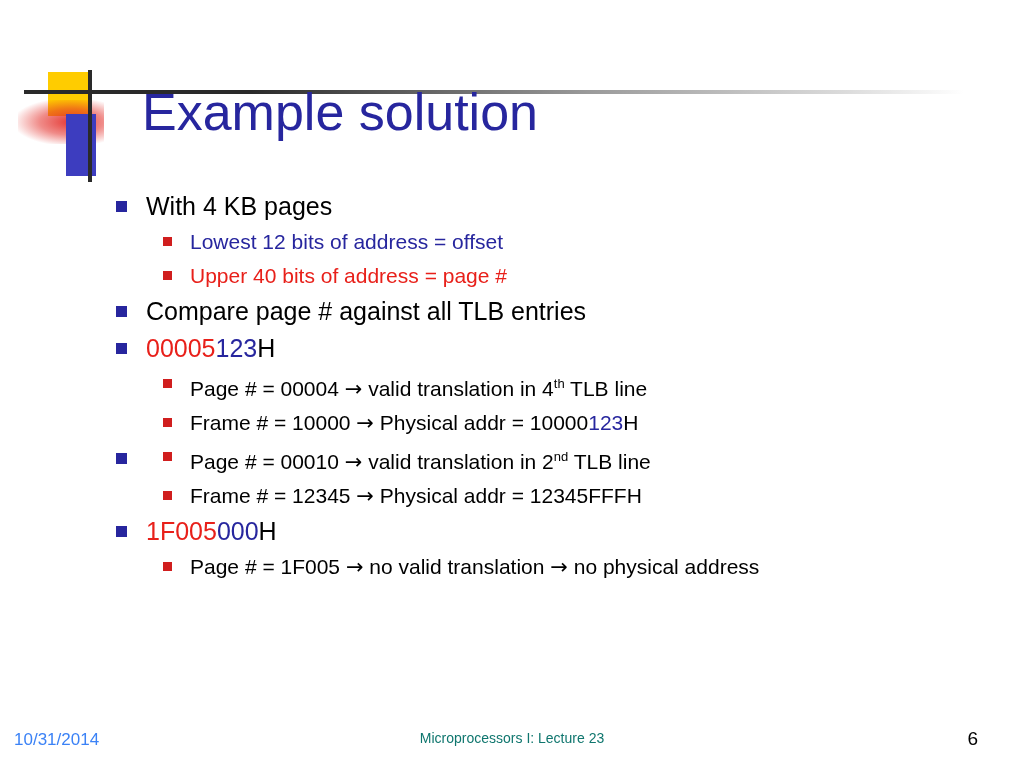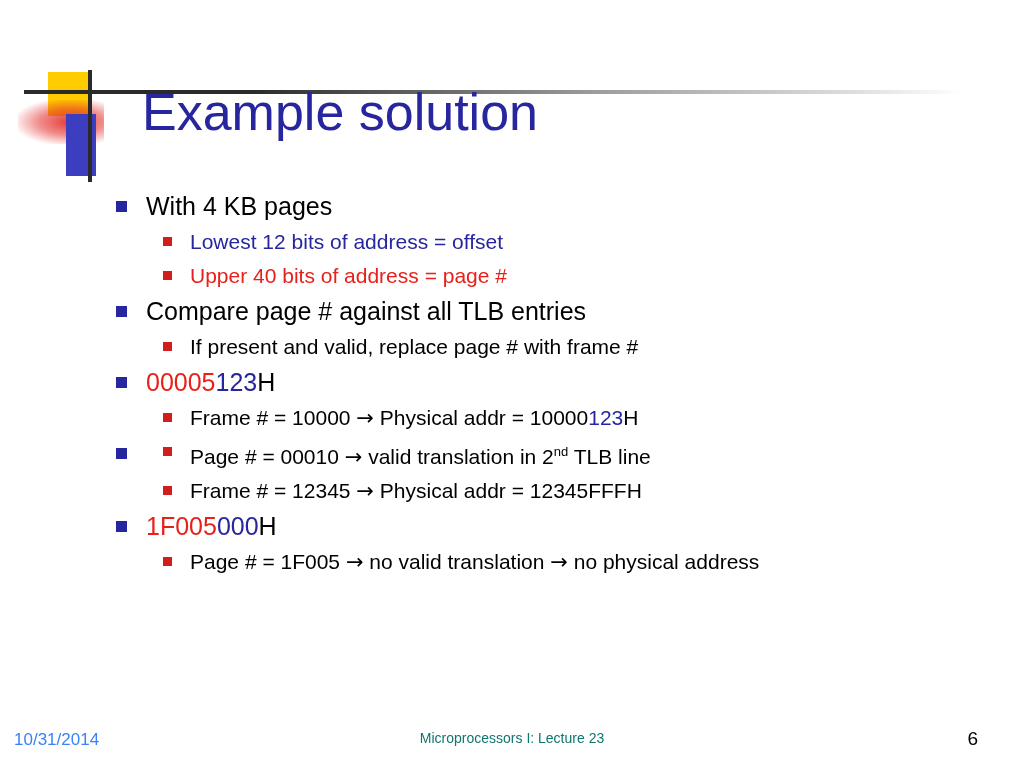--- a/index.html
+++ b/index.html
@@ -158,22 +158,22 @@
 </div>
 <div class="decor-hline"></div>
 
 <div class="slide-title">Example solution</div>
 
 <div class="content" id="bullet-list">
     <div class="l1"><span class="bullet"></span><span><span>With 4 KB pages</span></span></div>
     <div class="l2"><span class="bullet"></span><span><span class="blue">Lowest 12 bits of address = offset</span></span></div>
     <div class="l2"><span class="bullet"></span><span><span class="red">Upper 40 bits of address = page #</span></span></div>
     <div class="l1"><span class="bullet"></span><span><span>Compare page # against all TLB entries</span></span></div>
-    <div class="l2"><span class="bullet"></span><span><span>If present and valid, replace page # with frame #</span></span></div>
     <div class="l1"><span class="bullet"></span><span><span class="red">00005</span><span class="blue">123</span><span>H</span></span></div>
+    <div class="l2"><span class="bullet"></span><span><span>Page # = 00004 </span><span class="arrow">→</span><span> valid translation in 4</span><span class="sup">th</span><span> TLB line</span></span></div>
     <div class="l2"><span class="bullet"></span><span><span>Frame # = 10000 </span><span class="arrow">→</span><span> Physical addr = 10000</span><span class="blue">123</span><span>H</span></span></div>
     <div class="l1"><span class="bullet"></span></div>
     <div class="l2"><span class="bullet"></span><span><span>Page # = 00010 </span><span class="arrow">→</span><span> valid translation in 2</span><span class="sup">nd</span><span> TLB line</span></span></div>
     <div class="l2"><span class="bullet"></span><span><span>Frame # = 12345 </span><span class="arrow">→</span><span> Physical addr = 12345FFFH</span></span></div>
     <div class="l1"><span class="bullet"></span><span><span class="red">1F005</span><span class="blue">000</span><span>H</span></span></div>
     <div class="l2"><span class="bullet"></span><span><span>Page # = 1F005 </span><span class="arrow">→</span><span> no valid translation </span><span class="arrow">→</span><span> no physical address</span></span></div>
   </div>
 
 <div class="footer-date">10/31/2014</div>
 <div class="footer-center">Microprocessors I: Lecture 23</div>

